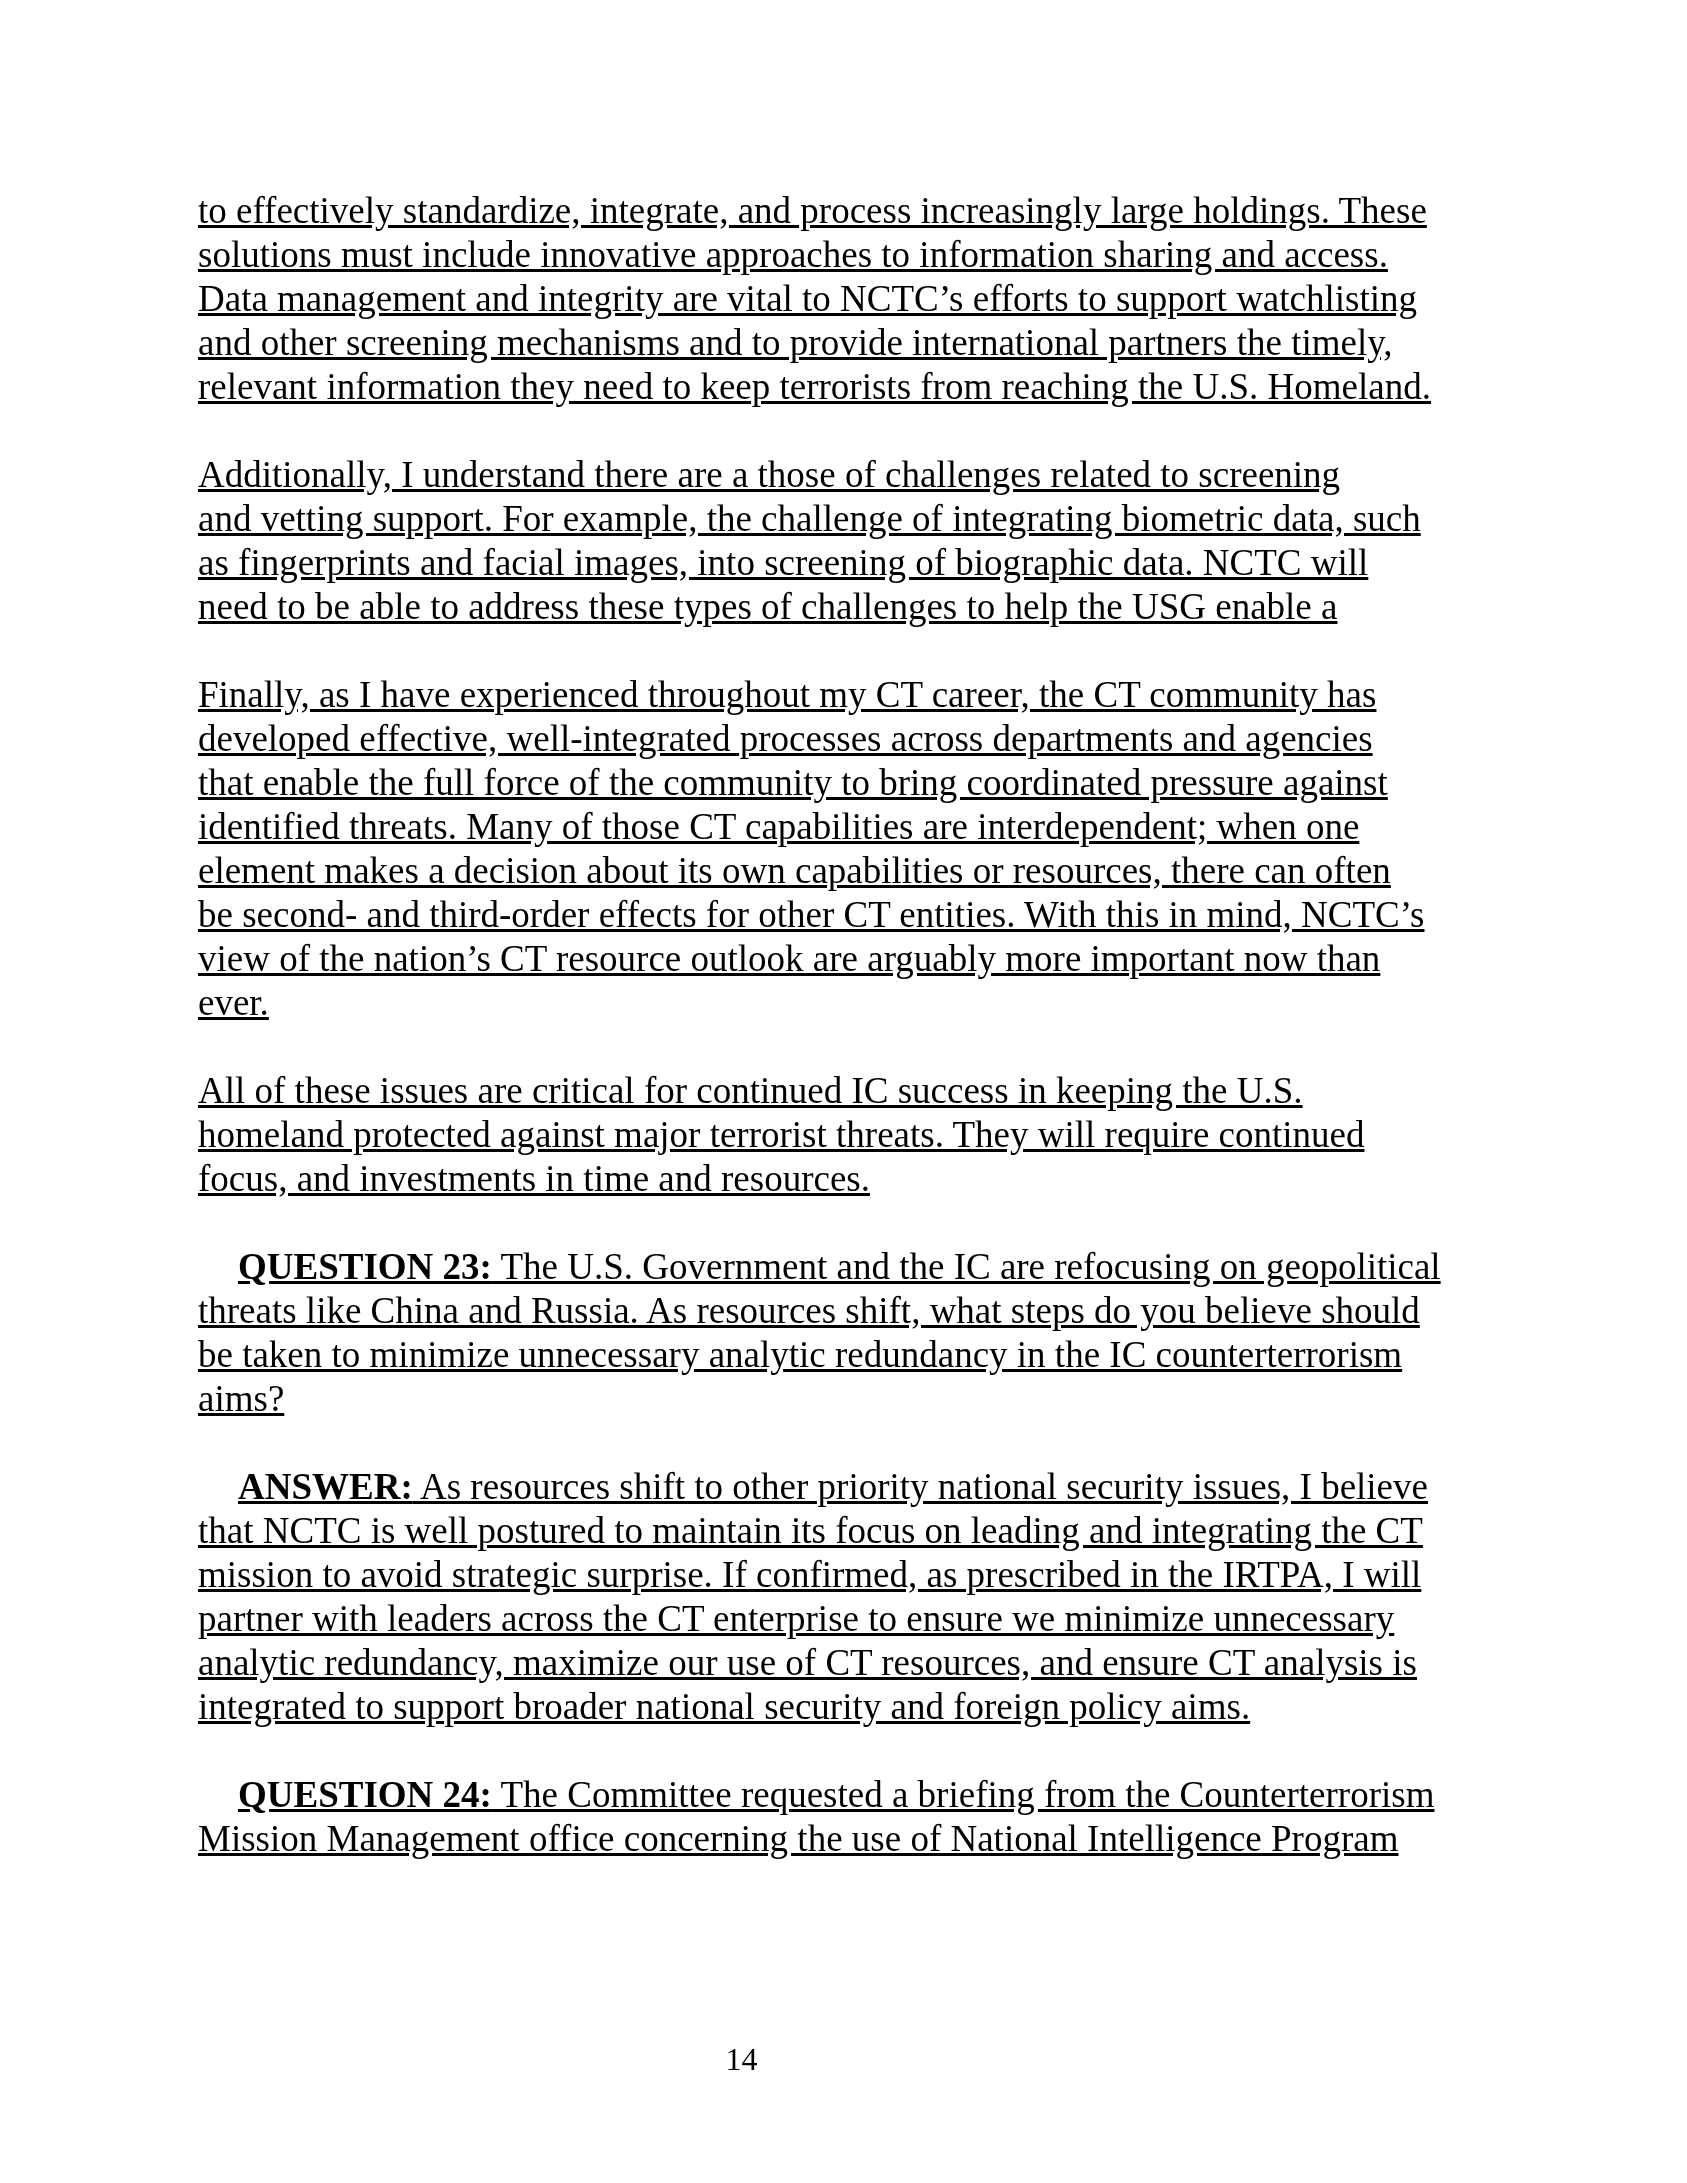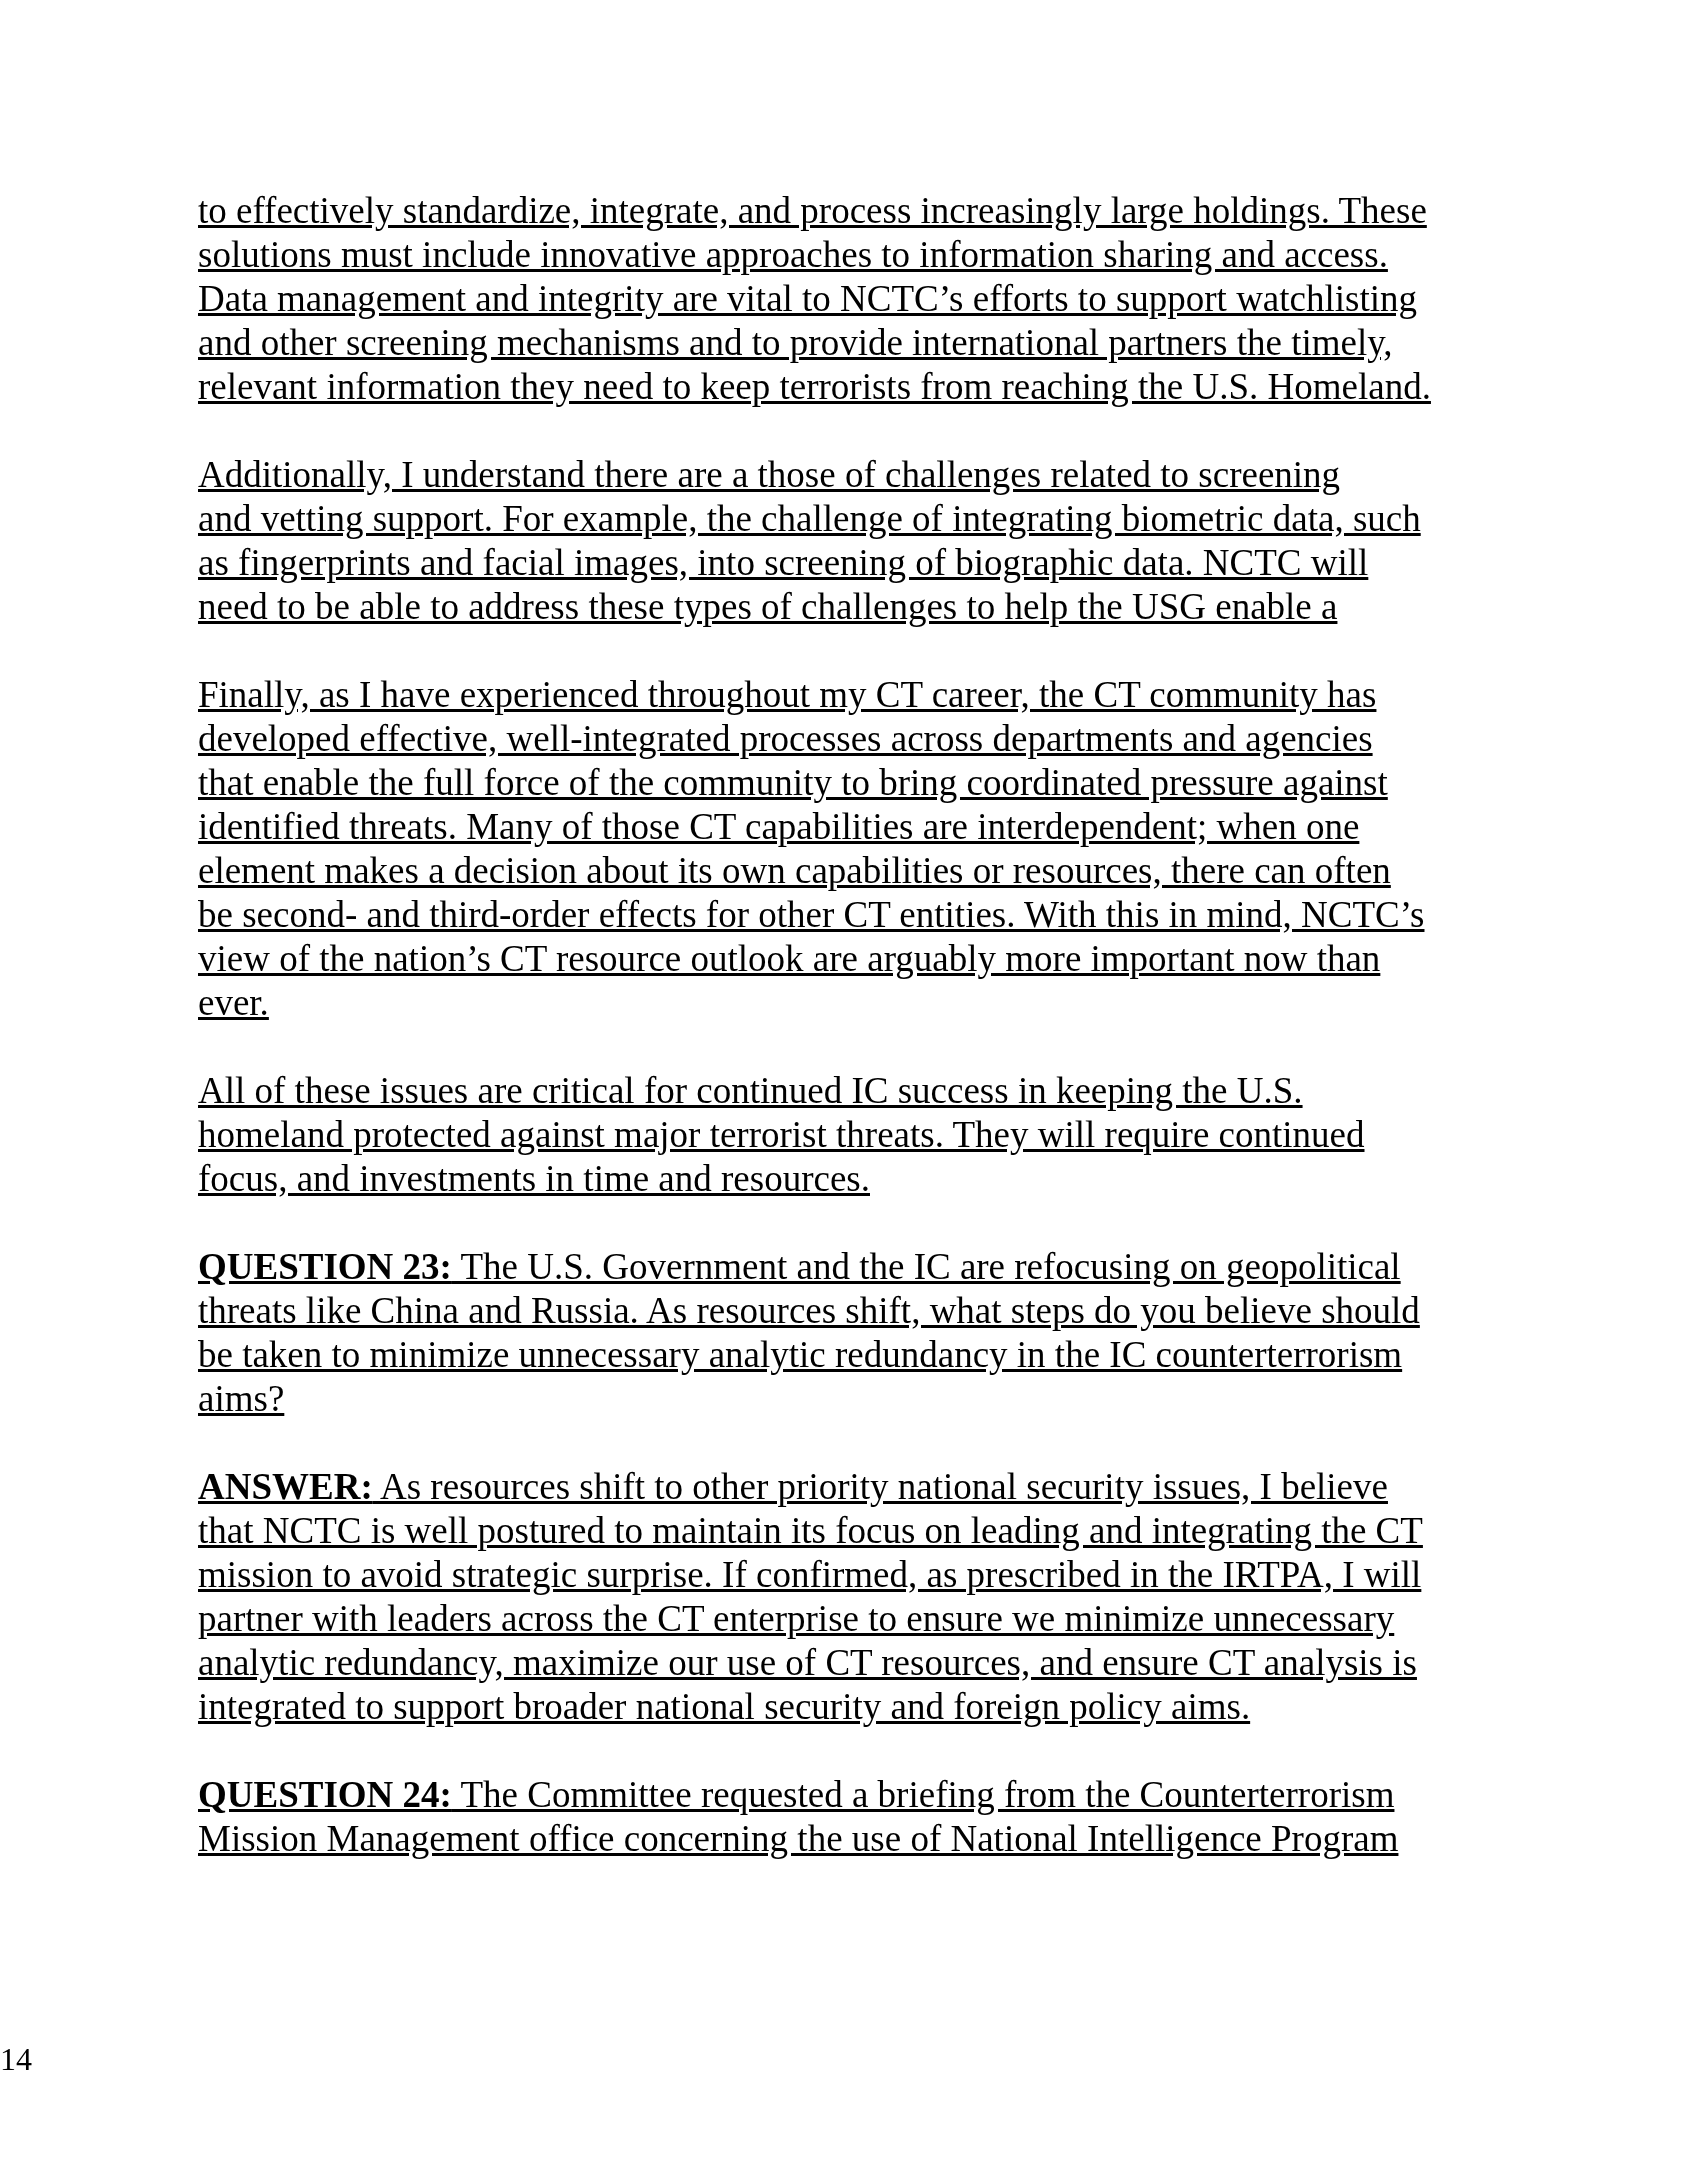--- a/index.html
+++ b/index.html
@@ -26,26 +26,28 @@
       line-height: 44px;
       margin: 0 0 44px 0;
       white-space: nowrap;
     }
     .para .line {
       display: block;
       text-decoration: underline;
     }
     .bold {
       font-weight: bold;
+      margin-left: 40px;
     }
     .page-number {
       position: absolute;
       left: 0;
       width: 1483px;
       top: 2039px;
+      text-align: center;
       font-size: 32px;
       line-height: 40px;
     }
   </style>
 </head>
 <body>
 
 <div class="page-body">
 
   <p class="para">

